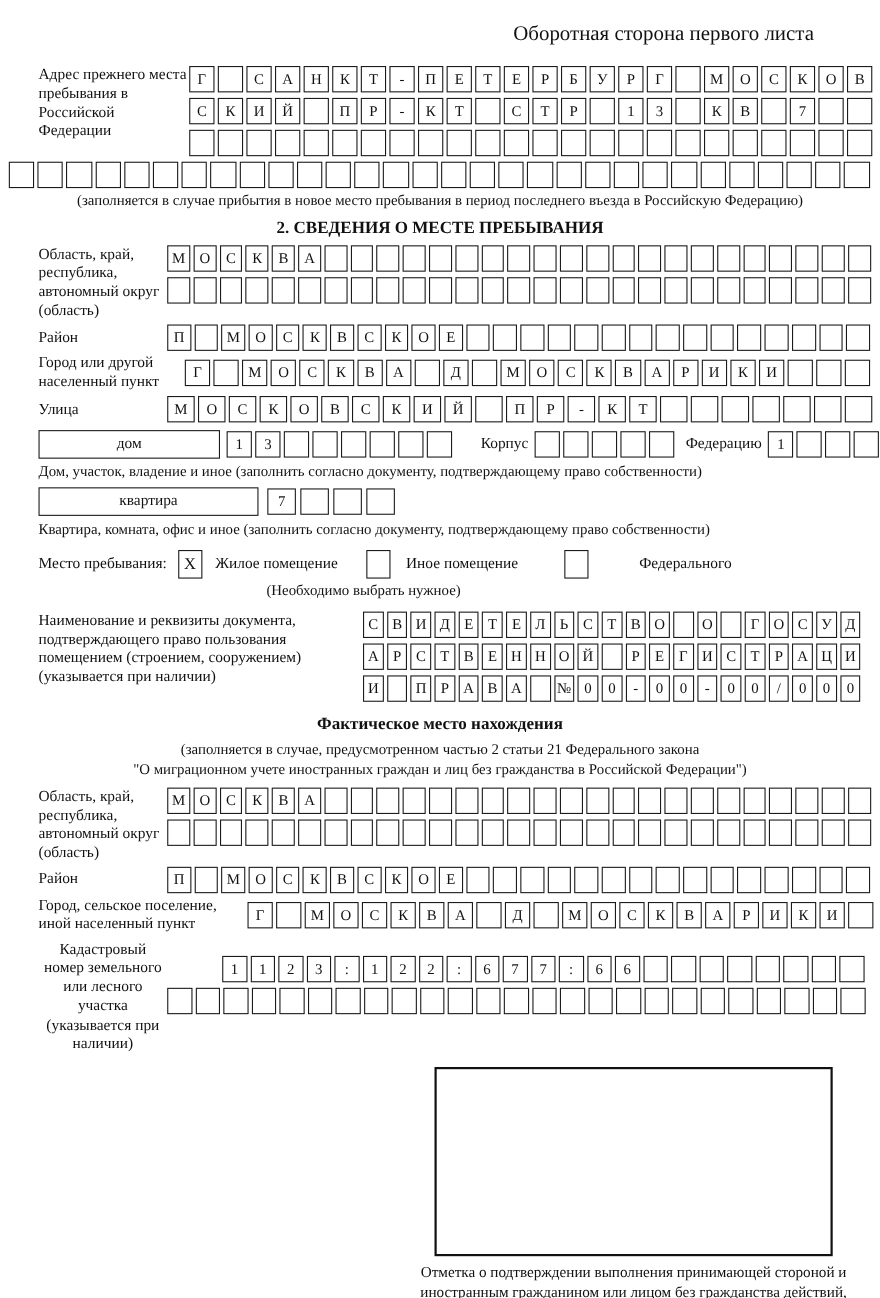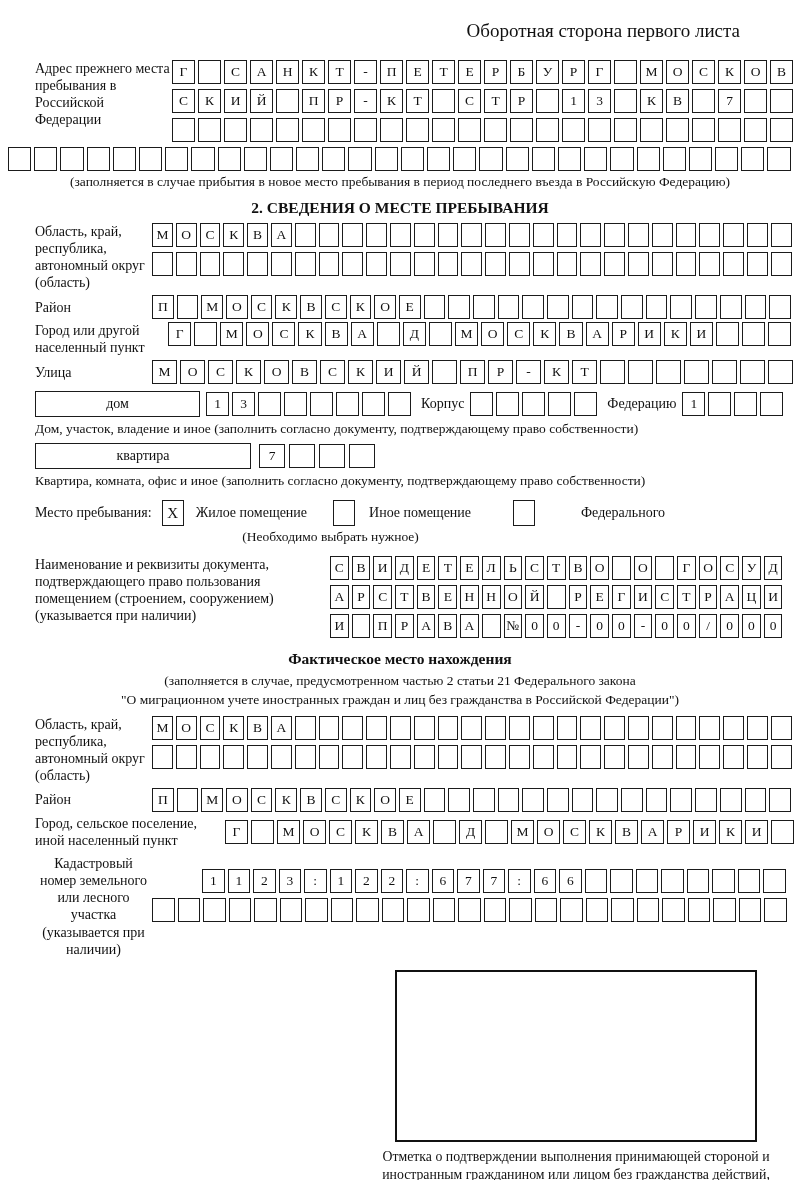--- a/index.html
+++ b/index.html
@@ -241,21 +241,21 @@
         <span class="cell"></span>
         <span class="cell"></span>
         <span class="cell"></span>
         <span class="cell"></span>
         <span class="cell"></span>
         <span class="cell"></span>
         <span class="cell"></span>
       </div>
   </div>
 
-  <div class="frow" style="margin-top:3px;">
+  <div class="frow" style="margin-top:3px;align-items:center;">
     <div class="flabel" style="width:160px;">Город или другой населенный пункт</div>
     <div class="cells" style="--cw:23.1px;">
         <span class="cell">Г</span>
         <span class="cell"></span>
         <span class="cell">М</span>
         <span class="cell">О</span>
         <span class="cell">С</span>
         <span class="cell">К</span>
         <span class="cell">В</span>
         <span class="cell">А</span>
@@ -312,40 +312,40 @@
     <div class="cells" style="--cw:23px;margin-left:6px;">
         <span class="cell">1</span>
         <span class="cell">3</span>
         <span class="cell"></span>
         <span class="cell"></span>
         <span class="cell"></span>
         <span class="cell"></span>
         <span class="cell"></span>
         <span class="cell"></span>
       </div>
-    <div class="inline-lbl" style="margin-left:10px;">Корпус</div>
+    <div class="inline-lbl" style="margin-left:26px;">Корпус</div>
     <div class="cells" style="--cw:23px;margin-left:6px;">
         <span class="cell"></span>
         <span class="cell"></span>
         <span class="cell"></span>
         <span class="cell"></span>
         <span class="cell"></span>
       </div>
     <div class="inline-lbl" style="margin-left:10px;">Федерацию</div>
     <div class="cells" style="--cw:23px;margin-left:6px;">
         <span class="cell">1</span>
         <span class="cell"></span>
         <span class="cell"></span>
         <span class="cell"></span>
       </div>
   </div>
   <div class="caption-left" style="margin-top:4px;">Дом, участок, владение и иное (заполнить согласно документу, подтверждающему право собственности)</div>
 
   <div class="frow" style="margin-top:5px;align-items:center;padding-left:27px;">
-    <div class="wbox" style="width:216px;">квартира</div>
+    <div class="wbox" style="width:200px;">квартира</div>
     <div class="cells" style="--cw:26px;gap:4px;margin-left:8px;">
         <span class="cell">7</span>
         <span class="cell"></span>
         <span class="cell"></span>
         <span class="cell"></span>
       </div>
   </div>
   <div class="caption-left" style="margin-top:4px;">Квартира, комната, офис и иное (заполнить согласно документу, подтверждающему право собственности)</div>
 
   <div class="mesto-row">

